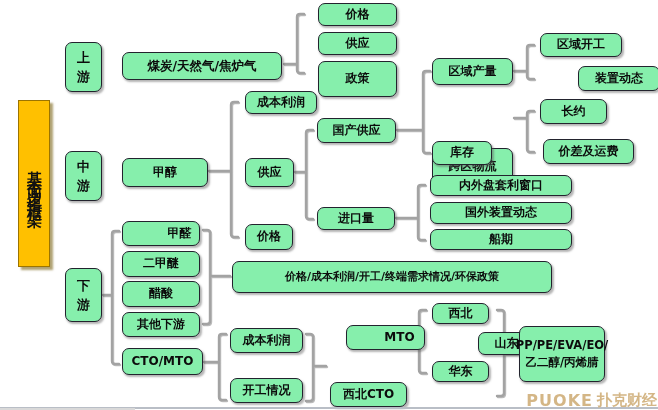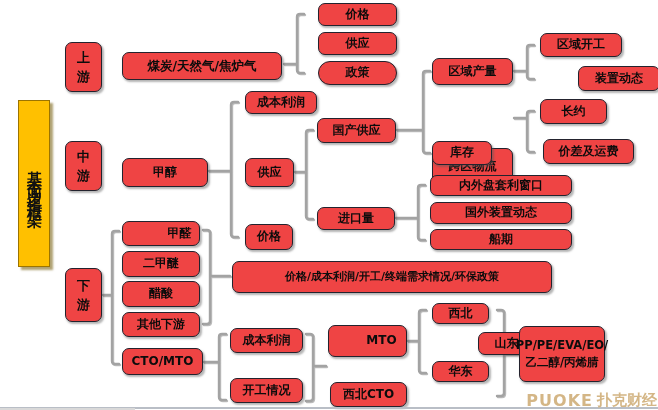--- a/index.html
+++ b/index.html
@@ -2,21 +2,21 @@
 <html><head>
 <meta charset="utf-8">
 <style>
   html,body{margin:0;padding:0;background:#fff;}
   .stage{
     position:relative;width:658px;height:410px;background:#ffffff;overflow:hidden;
     font-family:"DejaVu Sans","Liberation Sans",sans-serif;
   }
   .box{
     position:absolute;box-sizing:border-box;
-    background:#ef4444;border:1.6px solid #23232e;border-radius:7px;
+    background:#86efac;border:1.6px solid #23232e;border-radius:7px;
     display:flex;align-items:center;justify-content:center;
     font-weight:bold;color:#0c0c0c;font-size:12px;line-height:1.15;
     box-shadow:1.5px 2px 2px rgba(90,90,90,.45);
     text-align:center;white-space:nowrap;
   }
   .lvl{white-space:normal;word-break:break-all;padding:0 9px;font-size:13px;line-height:1.5;}
   .wrapbox{white-space:normal;line-height:1.45;padding:2px 5px;font-size:11.5px;}
   .frame{
     position:absolute;box-sizing:border-box;
     background:#FFC000;border:1.4px solid #9c7400;
@@ -54,27 +54,27 @@
     <path d="M203,230 L207,230 Q210,230 210,233 L210,321 Q210,324 207,324 L203,324 M210,276 L230,276"></path>
     <path d="M226,334 L222,334 Q219,334 219,337 L219,397 Q219,400 222,400 L226,400 M204,362 L219,362"></path>
     <path d="M306,334 L310,334 Q313,334 313,337 L313,398 Q313,401 310,401 L306,401 M313,366 L326,366"></path>
     <path d="M426,310 L422,310 Q419,310 419,313 L419,370 Q419,373 422,373 L426,373 M408,341 L419,341"></path>
     <path d="M497,310 L501,310 Q504,310 504,313 L504,393 Q504,396 501,396 L497,396 M504,354 L517,354"></path>
   </svg>
 
   <div class="frame" style="left:18px;top:100px;width:32px;height:167px;">基本面逻辑框架</div>
 
   <div class="box lvl" style="left:65px;top:42px;width:37px;height:50px;">上游</div>
-  <div class="box lvl" style="left:65px;top:141px;width:37px;height:50px;">中游</div>
+  <div class="box lvl" style="left:65px;top:151px;width:37px;height:50px;">中游</div>
   <div class="box lvl" style="left:65px;top:268px;width:37px;height:54px;">下游</div>
 
   <div class="box" style="left:122px;top:52px;width:160px;height:28px;font-size:12.5px;">煤炭/天然气/焦炉气</div>
   <div class="box" style="left:318px;top:3px;width:79px;height:23px;">价格</div>
   <div class="box" style="left:318px;top:32px;width:79px;height:23px;">供应</div>
-  <div class="box" style="left:318px;top:61px;width:79px;height:24px;border-radius:12px;">政策</div>
+  <div class="box" style="left:318px;top:61px;width:79px;height:36px;">政策</div>
 
   <div class="box" style="left:122px;top:158px;width:86px;height:29px;">甲醇</div>
   <div class="box" style="left:245px;top:91px;width:72px;height:23px;">成本利润</div>
   <div class="box" style="left:245px;top:158px;width:49px;height:29px;">供应</div>
   <div class="box" style="left:245px;top:224px;width:48px;height:26px;">价格</div>
   <div class="box" style="left:317px;top:118px;width:79px;height:25px;">国产供应</div>
   <div class="box" style="left:317px;top:207px;width:78px;height:23px;">进口量</div>
   <div class="box" style="left:432px;top:58px;width:81px;height:27px;">区域产量</div>
   <div class="box" style="left:432px;top:104px;width:81px;height:37px;margin-top:44px;">跨区物流</div>
   <div class="box" style="left:432px;top:141px;width:60px;height:24px;">库存</div>
@@ -87,21 +87,21 @@
   <div class="box" style="left:430px;top:229px;width:142px;height:21px;">船期</div>
 
   <div class="box" style="left:122px;top:221px;width:78px;height:25px;padding-left:37px;">甲醛</div>
   <div class="box" style="left:122px;top:251px;width:78px;height:26px;">二甲醚</div>
   <div class="box" style="left:122px;top:281px;width:78px;height:26px;">醋酸</div>
   <div class="box" style="left:122px;top:312px;width:78px;height:25px;">其他下游</div>
   <div class="box" style="left:122px;top:348px;width:81px;height:27px;">CTO/MTO</div>
   <div class="box" style="left:232px;top:261px;width:320px;height:32px;font-size:11px;text-align:center;">价格/成本利润/开工/终端需求情况/环保政策</div>
   <div class="box" style="left:230px;top:328px;width:73px;height:25px;">成本利润</div>
   <div class="box" style="left:230px;top:378px;width:73px;height:25px;">开工情况</div>
-  <div class="box" style="left:328px;top:325px;width:79px;height:32px;padding-left:28px;">MTO</div>
+  <div class="box" style="left:346px;top:325px;width:79px;height:25px;padding-left:28px;">MTO</div>
   <div class="box" style="left:330px;top:382px;width:77px;height:25px;">西北CTO</div>
   <div class="box" style="left:432px;top:303px;width:57px;height:21px;">西北</div>
   <div class="box" style="left:432px;top:332px;width:57px;height:23px;margin-left:46px;">山东</div>
   <div class="box" style="left:432px;top:361px;width:57px;height:21px;">华东</div>
   <div class="box wrapbox" style="left:519px;top:326px;width:86px;height:56px;">PP/PE/EVA/EO/乙二醇/丙烯腈</div>
 
   <div class="bottom-line"></div>
   <div class="bottom-tab"></div>
   <div class="logo">
     <span class="latin">PUOKE</span>

